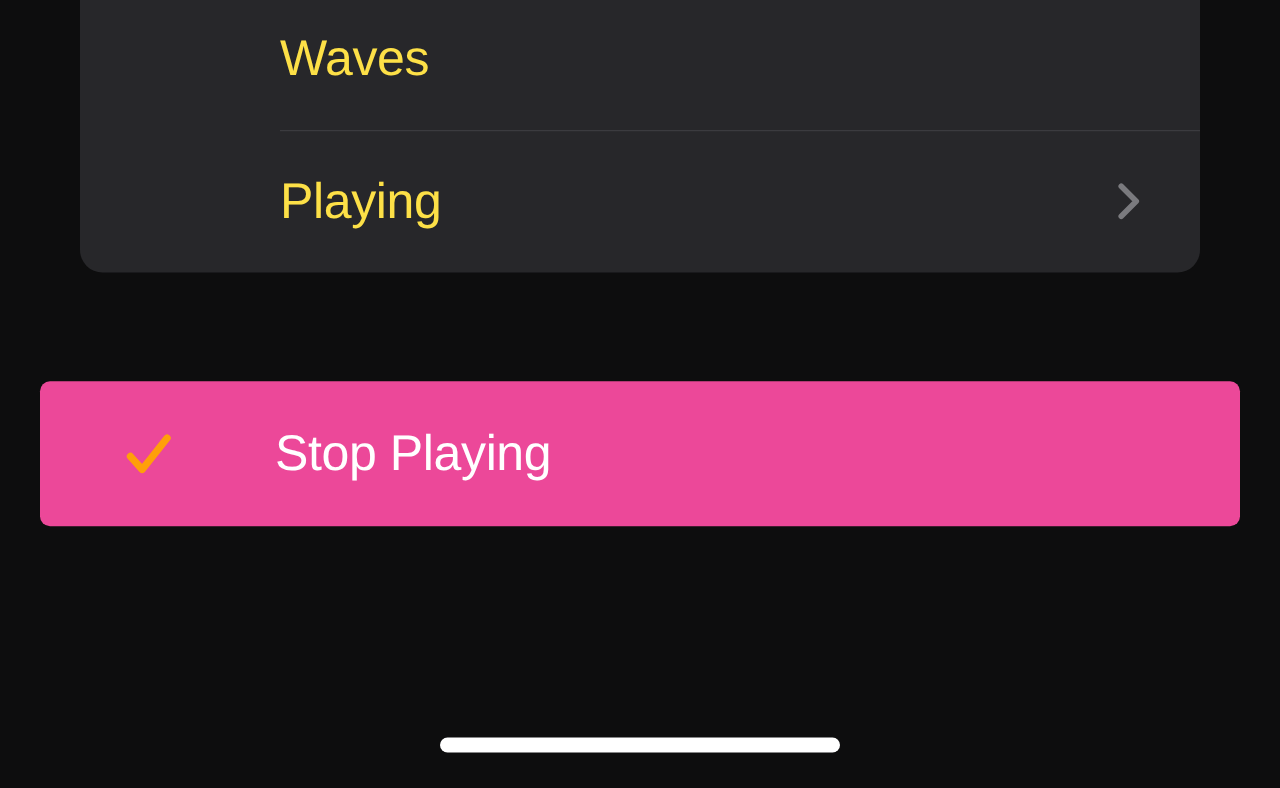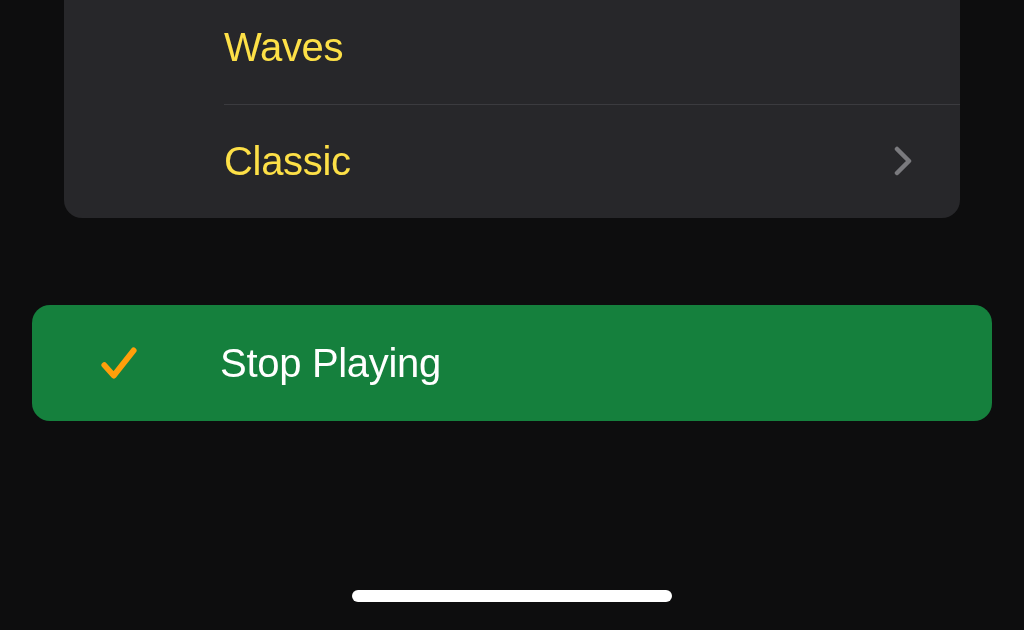--- a/index.html
+++ b/index.html
@@ -66,22 +66,22 @@
     .chevron svg {
       width: 100%;
       height: 100%;
       display: block;
     }
     .card-second {
       position: absolute;
       top: 305px;
       left: 32px;
       right: 32px;
-      background-color: #15803d;
-      border-radius: 18px;
+      background-color: #ec4899;
+      border-radius: 8px;
     }
     .check-container {
       width: 60px;
       display: flex;
       align-items: center;
       justify-content: flex-start;
       padding-left: 0;
     }
     .row-second {
       display: flex;
@@ -122,21 +122,21 @@
 <div class="card card-top">
   <div class="row">
 
     <div class="row-inner">
       <span class="label">Waves</span>
     </div>
   </div>
   <div class="row">
     <div class="divider"></div>
     <div class="row-inner">
-      <span class="label">Classic</span>
+      <span class="label">Playing</span>
       <span class="chevron">
         <svg viewBox="0 0 12 20" fill="none">
           <path d="M2 2 L10 10 L2 18" stroke="#7a7a7e" stroke-width="3" stroke-linecap="round" stroke-linejoin="round"></path>
         </svg>
       </span>
     </div>
   </div>
 </div>
 
 <div class="card-second">

